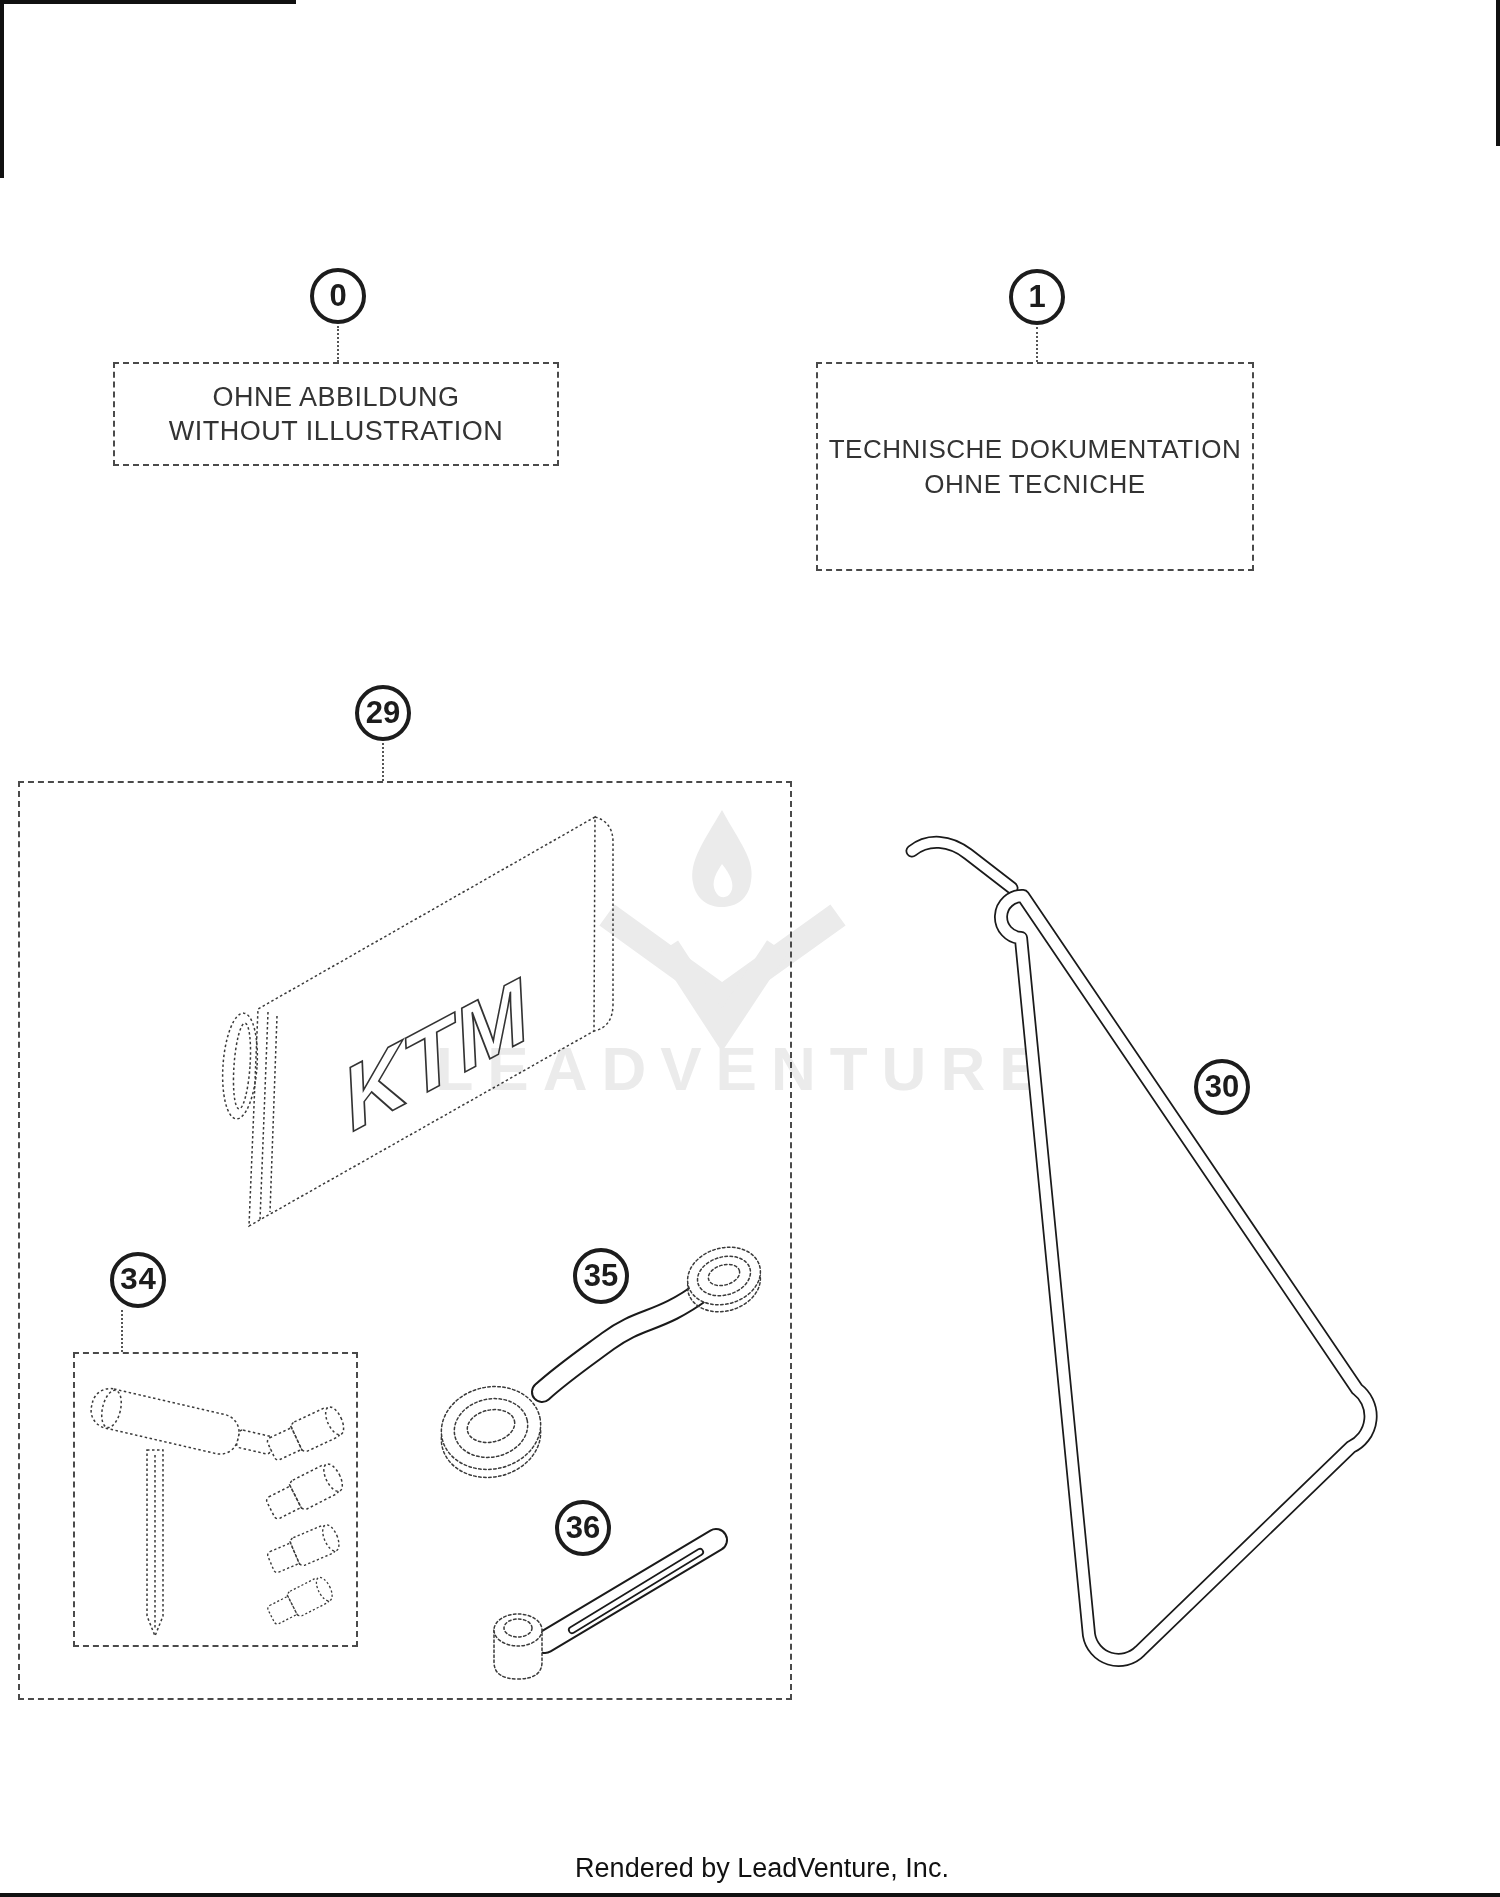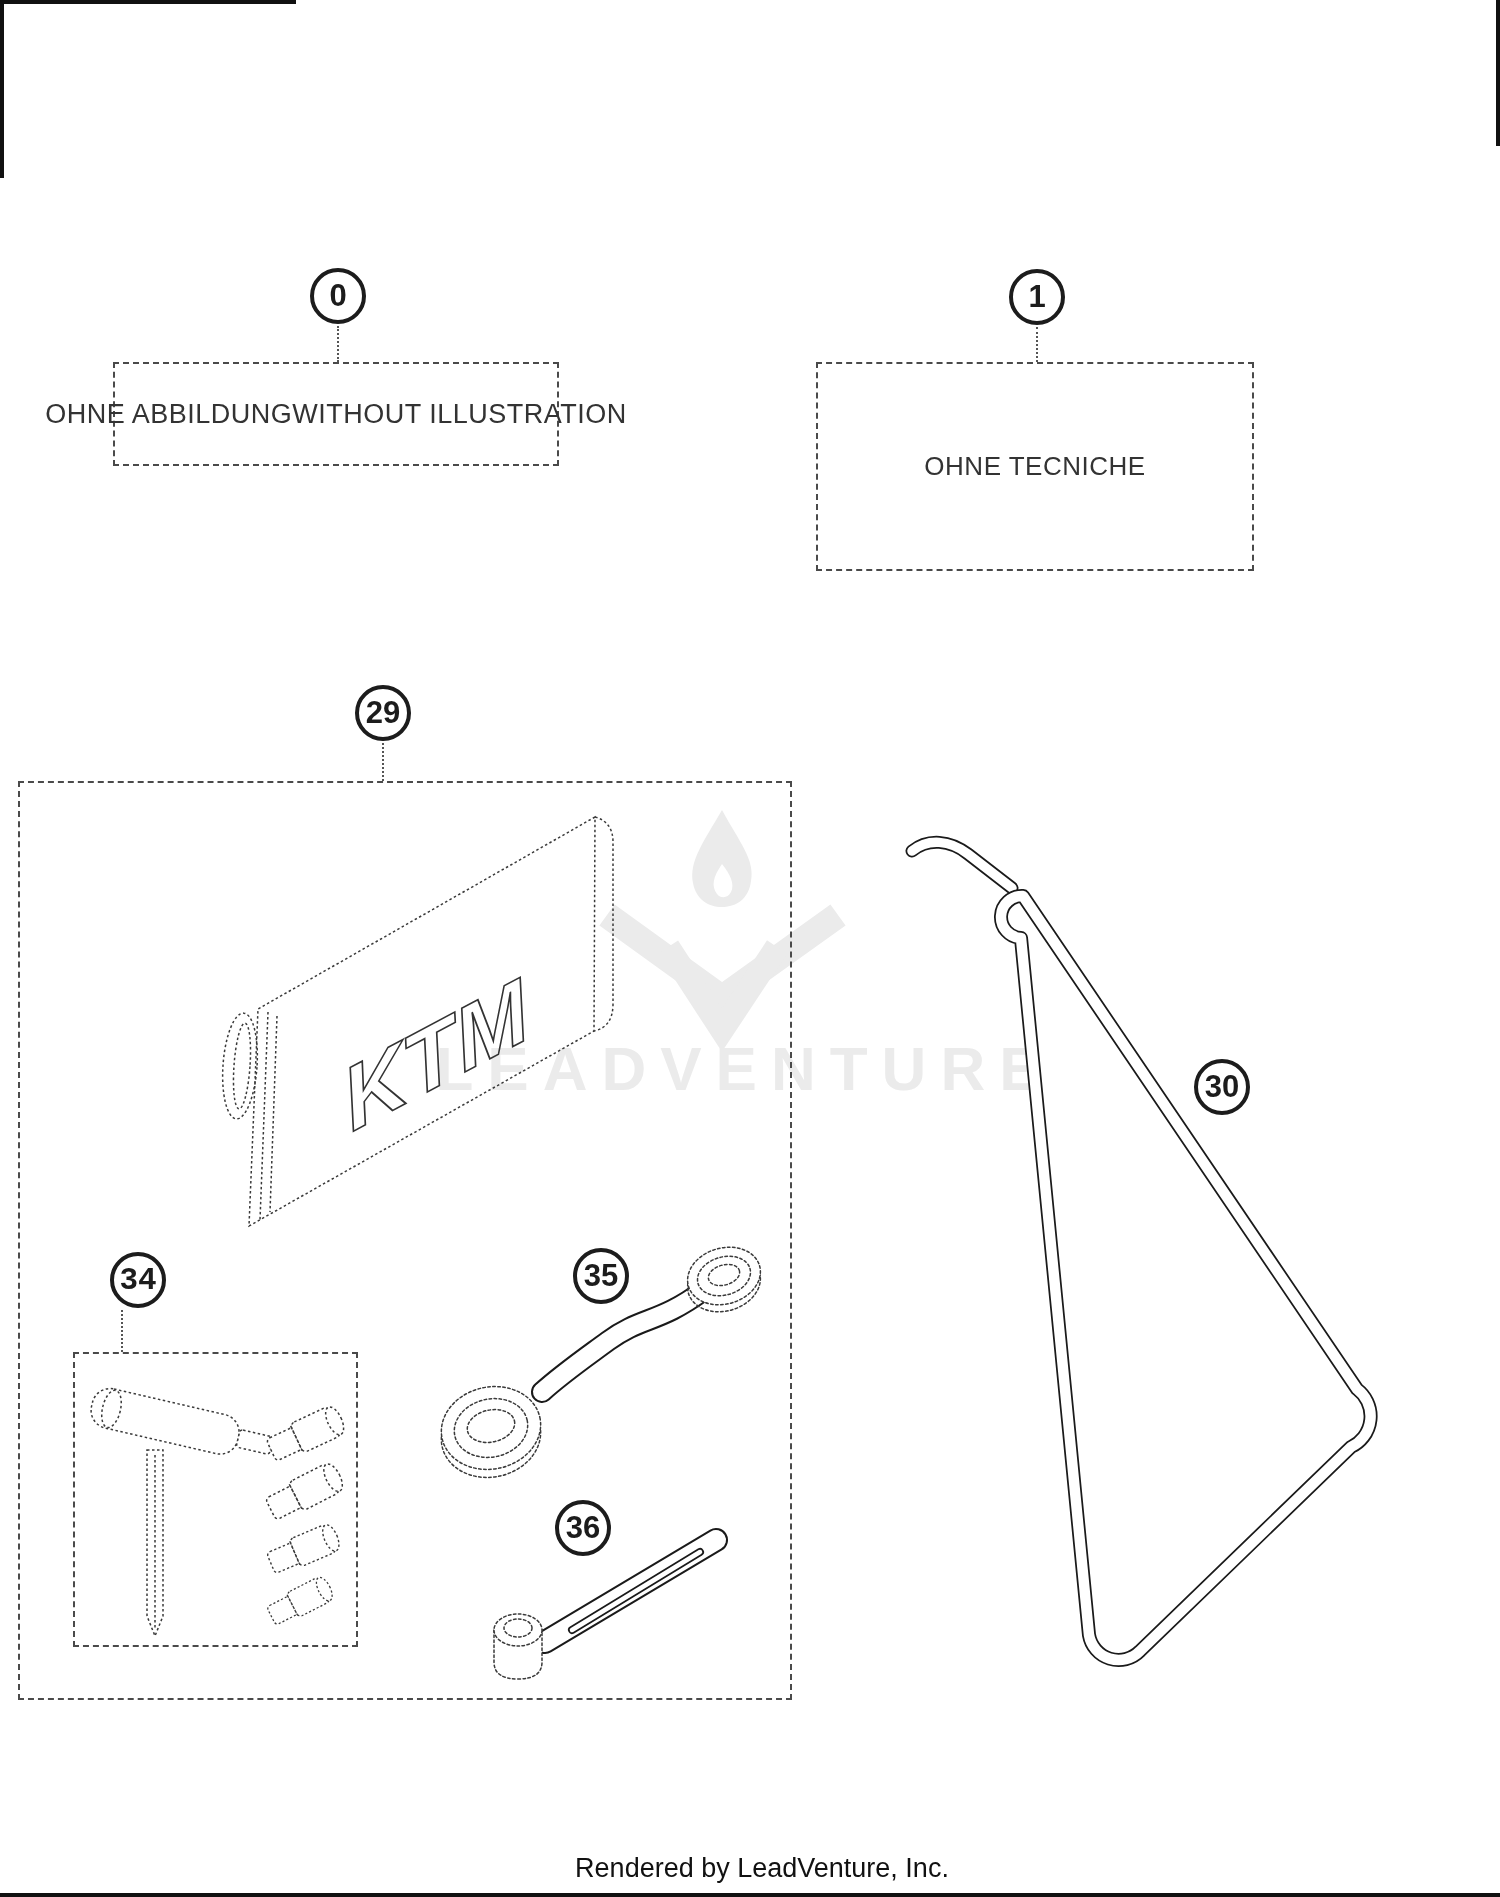--- a/index.html
+++ b/index.html
@@ -3,21 +3,21 @@
 <meta charset="utf-8">
 <style>
   html,body{margin:0;padding:0;background:#fff;}
   #canvas{position:relative;width:1500px;height:1897px;background:#fff;overflow:hidden;
           font-family:"Liberation Sans", sans-serif;}
   .callout{position:absolute;width:56px;height:56px;border:4px solid #1c1c1c;border-radius:50%;
            box-sizing:border-box;display:flex;align-items:center;justify-content:center;
            font-size:31px;font-weight:600;color:#1c1c1c;background:transparent;z-index:5;}
   .leader{position:absolute;width:0;border-left:2px dotted #555;z-index:4;}
   .note-box{position:absolute;border:2px dashed #4a4a4a;box-sizing:border-box;display:flex;
-            flex-direction:row;justify-content:center;align-items:center;text-align:center;
+            flex-direction:column;justify-content:center;align-items:center;text-align:center;
             color:#333;letter-spacing:0.5px;z-index:3;background:transparent;}
   .note-box .line{white-space:nowrap;}
   #note-0{left:113px;top:362px;width:446px;height:104px;font-size:27px;line-height:34px;}
   #note-1{left:816px;top:362px;width:438px;height:209px;font-size:26px;line-height:35px;}
   .frame-box{position:absolute;border:2px dashed #4a4a4a;box-sizing:border-box;background:transparent;z-index:2;}
   #frame-29{left:18px;top:781px;width:774px;height:919px;}
   #frame-34{left:73px;top:1352px;width:285px;height:295px;}
   #c0{left:310px;top:268px;}   #l0{left:337px;top:326px;height:36px;}
   #c1{left:1009px;top:269px;}  #l1{left:1036px;top:327px;height:35px;}
   #c29{left:355px;top:685px;text-align:right;}  #l29{left:382px;top:743px;height:38px;}
@@ -134,20 +134,21 @@
   <div class="callout" id="c0">0</div>
   <div class="leader" id="l0"></div>
   <div class="note-box" id="note-0">
     <div class="line">OHNE ABBILDUNG</div>
     <div class="line">WITHOUT ILLUSTRATION</div>
   </div>
 
   <div class="callout" id="c1">1</div>
   <div class="leader" id="l1"></div>
   <div class="note-box" id="note-1">
+    <div class="line">TECHNISCHE DOKUMENTATION</div>
     <div class="line">OHNE TECNICHE</div>
   </div>
 
   <div class="callout" id="c29">29</div>
   <div class="leader" id="l29"></div>
   <div class="frame-box" id="frame-29"></div>
 
   <div class="callout" id="c30">30</div>
 
   <div class="callout" id="c34">34</div>

